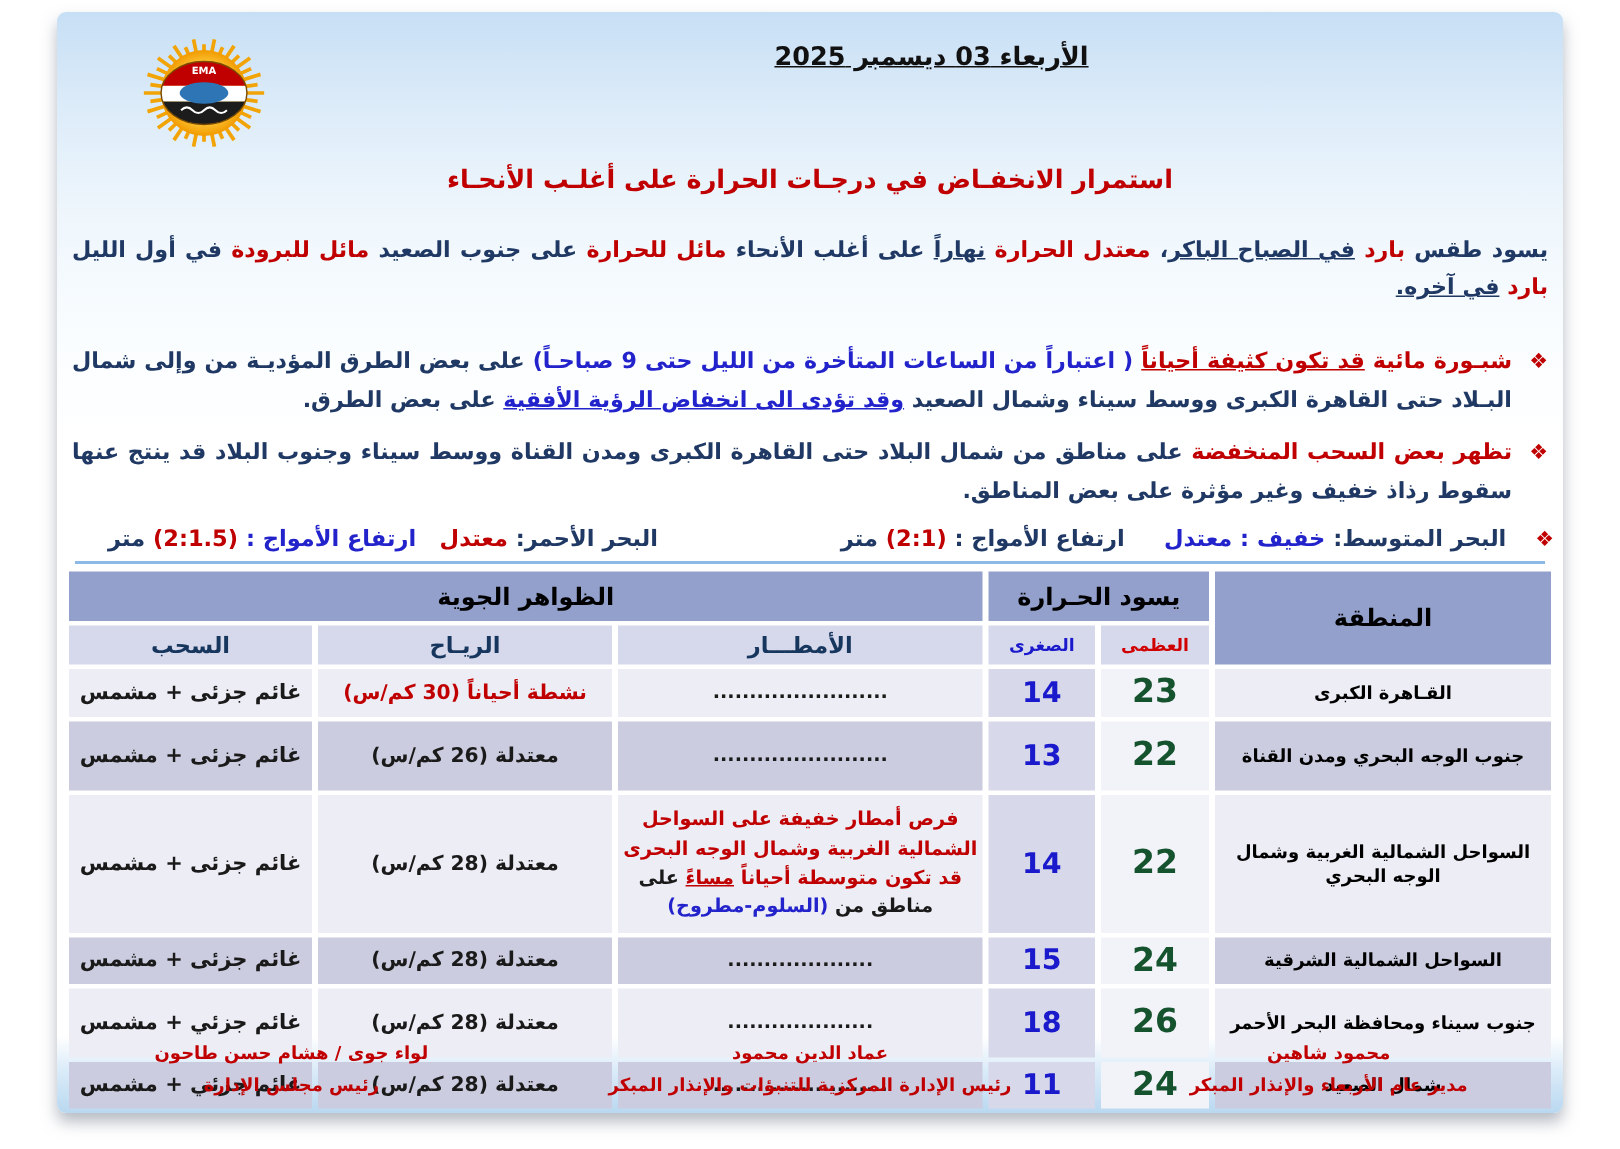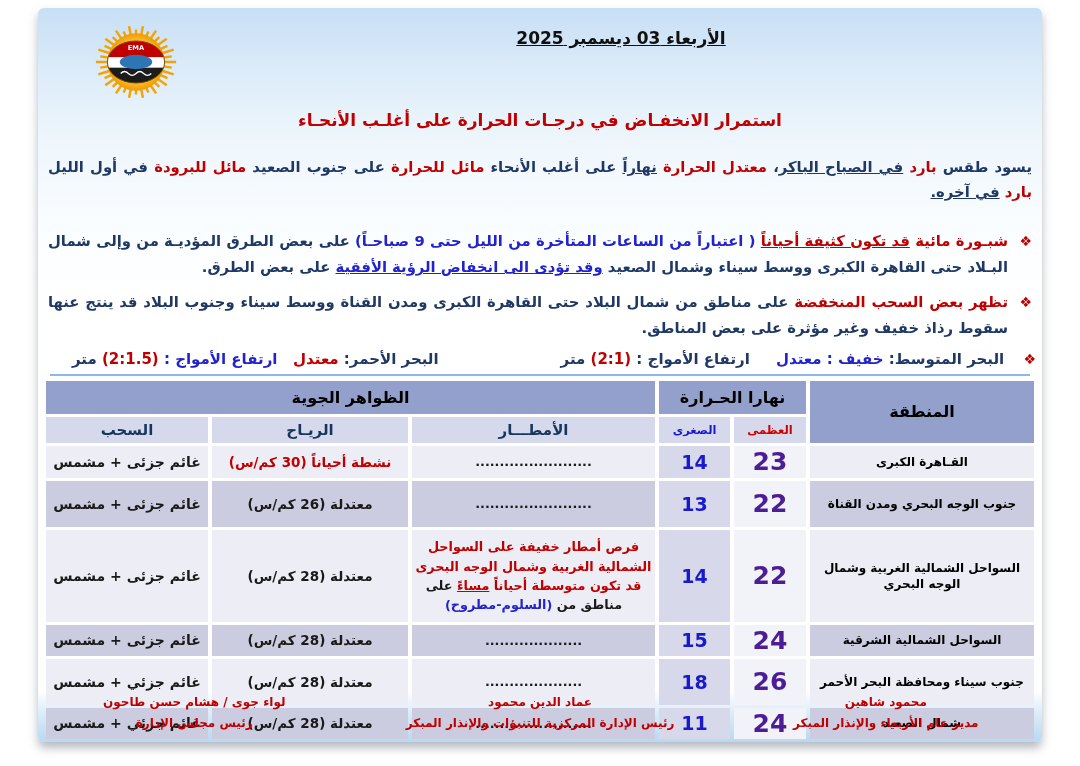--- a/index.html
+++ b/index.html
@@ -40,21 +40,21 @@
   tbody tr:nth-child(1) td{height:32px;}
   tbody tr:nth-child(2) td{height:46px;}
   tbody tr:nth-child(3) td{height:92px;}
   tbody tr:nth-child(4) td{height:31px;}
   tbody tr:nth-child(5) td{height:46px;}
   tbody tr:nth-child(6) td{height:31px;}
   tbody tr:nth-child(7) td{height:31px;}
   tbody tr.odd td{background:#ededf5;}
   tbody tr.even td{background:#cbccdf;}
   td.region{font-size:12px;color:#000;line-height:1.35;}
-  td.max{background:#f2f2f9 !important;color:#4c1d95;font-size:25px;}
+  td.max{background:#f2f2f9 !important;color:#14532d;font-size:22px;}
   td.min{background:#d7d8ea !important;color:#1a1acc;font-size:19px;}
   td.rain{font-size:12.8px;color:#1a1a1a;line-height:1.5;}
   td.wind{font-size:13.5px;color:#1a1a1a;}
   td.clouds{font-size:14px;color:#1a1a1a;}
   
   .footer{position:absolute;bottom:3px;left:0;right:0;display:flex;color:#c00000;font-size:12px;line-height:1.7;text-align:center;padding:0 8px 6px;}
   .sig-r{width:30%;} .sig-c{width:40%;} .sig-l{width:30%;}
 </style>
 </head>
 <body>
@@ -159,21 +159,21 @@
       <col style="width:224px">
         <col style="width:72px">
         <col style="width:71px">
       <col style="width:243px">
         <col style="width:196px">
         <col style="width:162px">
     </colgroup>
     <thead>
       <tr>
         <th class="band" rowspan="2">المنطقة</th>
-        <th class="band" colspan="2">نهارا الحـرارة</th>
+        <th class="band" colspan="2">يسود الحـرارة</th>
         <th class="band" colspan="3">الظواهر الجوية</th>
       </tr>
       <tr>
         <th class="sub-max">العظمى</th>
         <th class="sub-min">الصغرى</th>
         <th class="sub">الأمطـــار</th>
         <th class="sub">الريـاح</th>
         <th class="sub">السحب</th>
       </tr>
     </thead>

